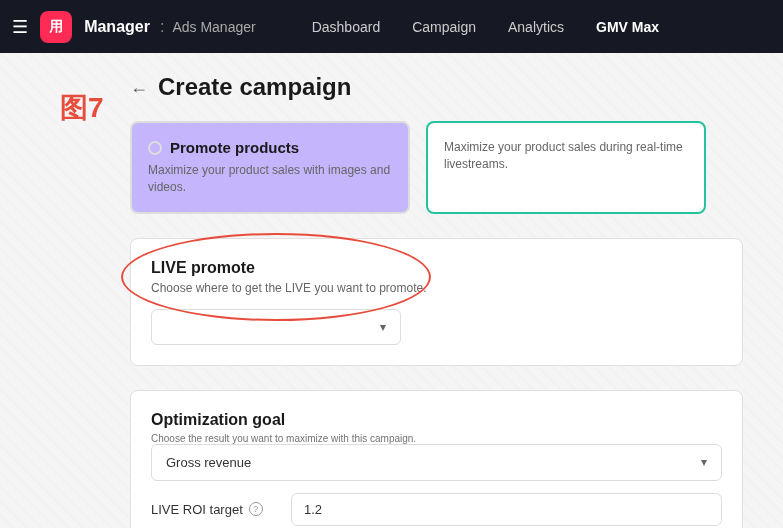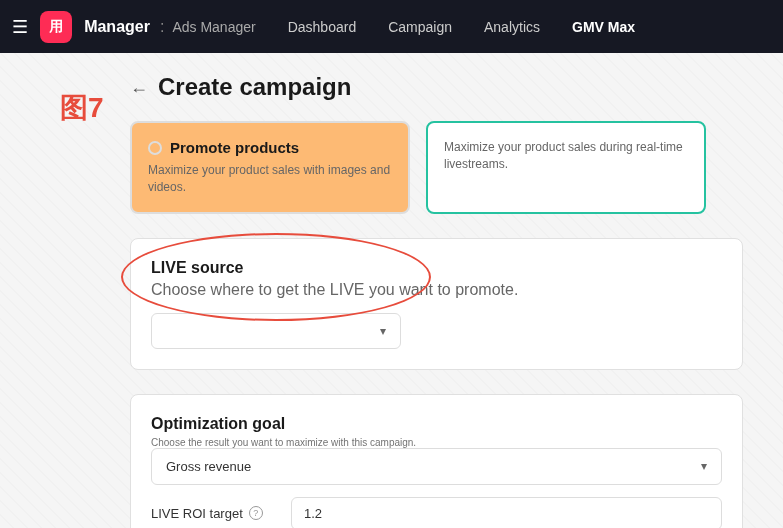--- a/index.html
+++ b/index.html
@@ -39,21 +39,21 @@
       font-weight: 600;
       margin-right: 2px;
     }
     .nav-colon {
       color: #888;
       font-size: 16px;
     }
     .nav-sub {
       color: #aaa;
       font-size: 14px;
-      margin-right: 8px;
+      margin-right: 32px;
     }
     .nav-links {
       display: flex;
       align-items: center;
       gap: 0;
       flex: 1;
     }
     .nav-link {
       color: #ccc;
       font-size: 14px;
@@ -134,21 +134,21 @@
       gap: 16px;
       margin-left: 90px;
       margin-bottom: 24px;
     }
     .promote-card {
       flex: 1;
       max-width: 280px;
       border: 2px solid #ddd;
       border-radius: 8px;
       padding: 16px;
-      background: #fdba74;
+      background: #c4b5fd;
       cursor: pointer;
       position: relative;
     }
     .promote-card.selected {
       border-color: #25c2a0;
       background: white;
     }
     .promote-card-title {
       font-size: 15px;
       font-weight: 600;
@@ -208,21 +208,21 @@
       border-radius: 50%;
       pointer-events: none;
     }
     .section-title {
       font-size: 16px;
       font-weight: 700;
       color: #1a1a1a;
       margin-bottom: 4px;
     }
     .section-desc {
-      font-size: 16px;
+      font-size: 12px;
       color: #666;
       margin-bottom: 14px;
     }
     .dropdown-field {
       border: 1px solid #ddd;
       border-radius: 6px;
       padding: 10px 14px;
       display: flex;
       justify-content: space-between;
       align-items: center;
@@ -361,21 +361,21 @@
         </div>
         <div class="promote-card-desc">Maximize your product sales with images and videos.</div>
       </div>
       <div class="promote-card selected">
         <div class="promote-card-desc">Maximize your product sales during real-time livestreams.</div>
       </div>
     </div>
 
     <div class="live-source-section">
       <div class="live-source-oval"></div>
-      <div class="section-title">LIVE source</div>
+      <div class="section-title">LIVE promote</div>
       <div class="section-desc">Choose where to get the LIVE you want to promote.</div>
       <div class="dropdown-field">
         <span class="dropdown-field-text"></span>
         <span class="dropdown-arrow">▾</span>
       </div>
     </div>
 
     <div class="optimization-section">
       <div class="opt-title">Optimization goal</div>
       <div class="opt-desc">Choose the result you want to maximize with this campaign.</div>

